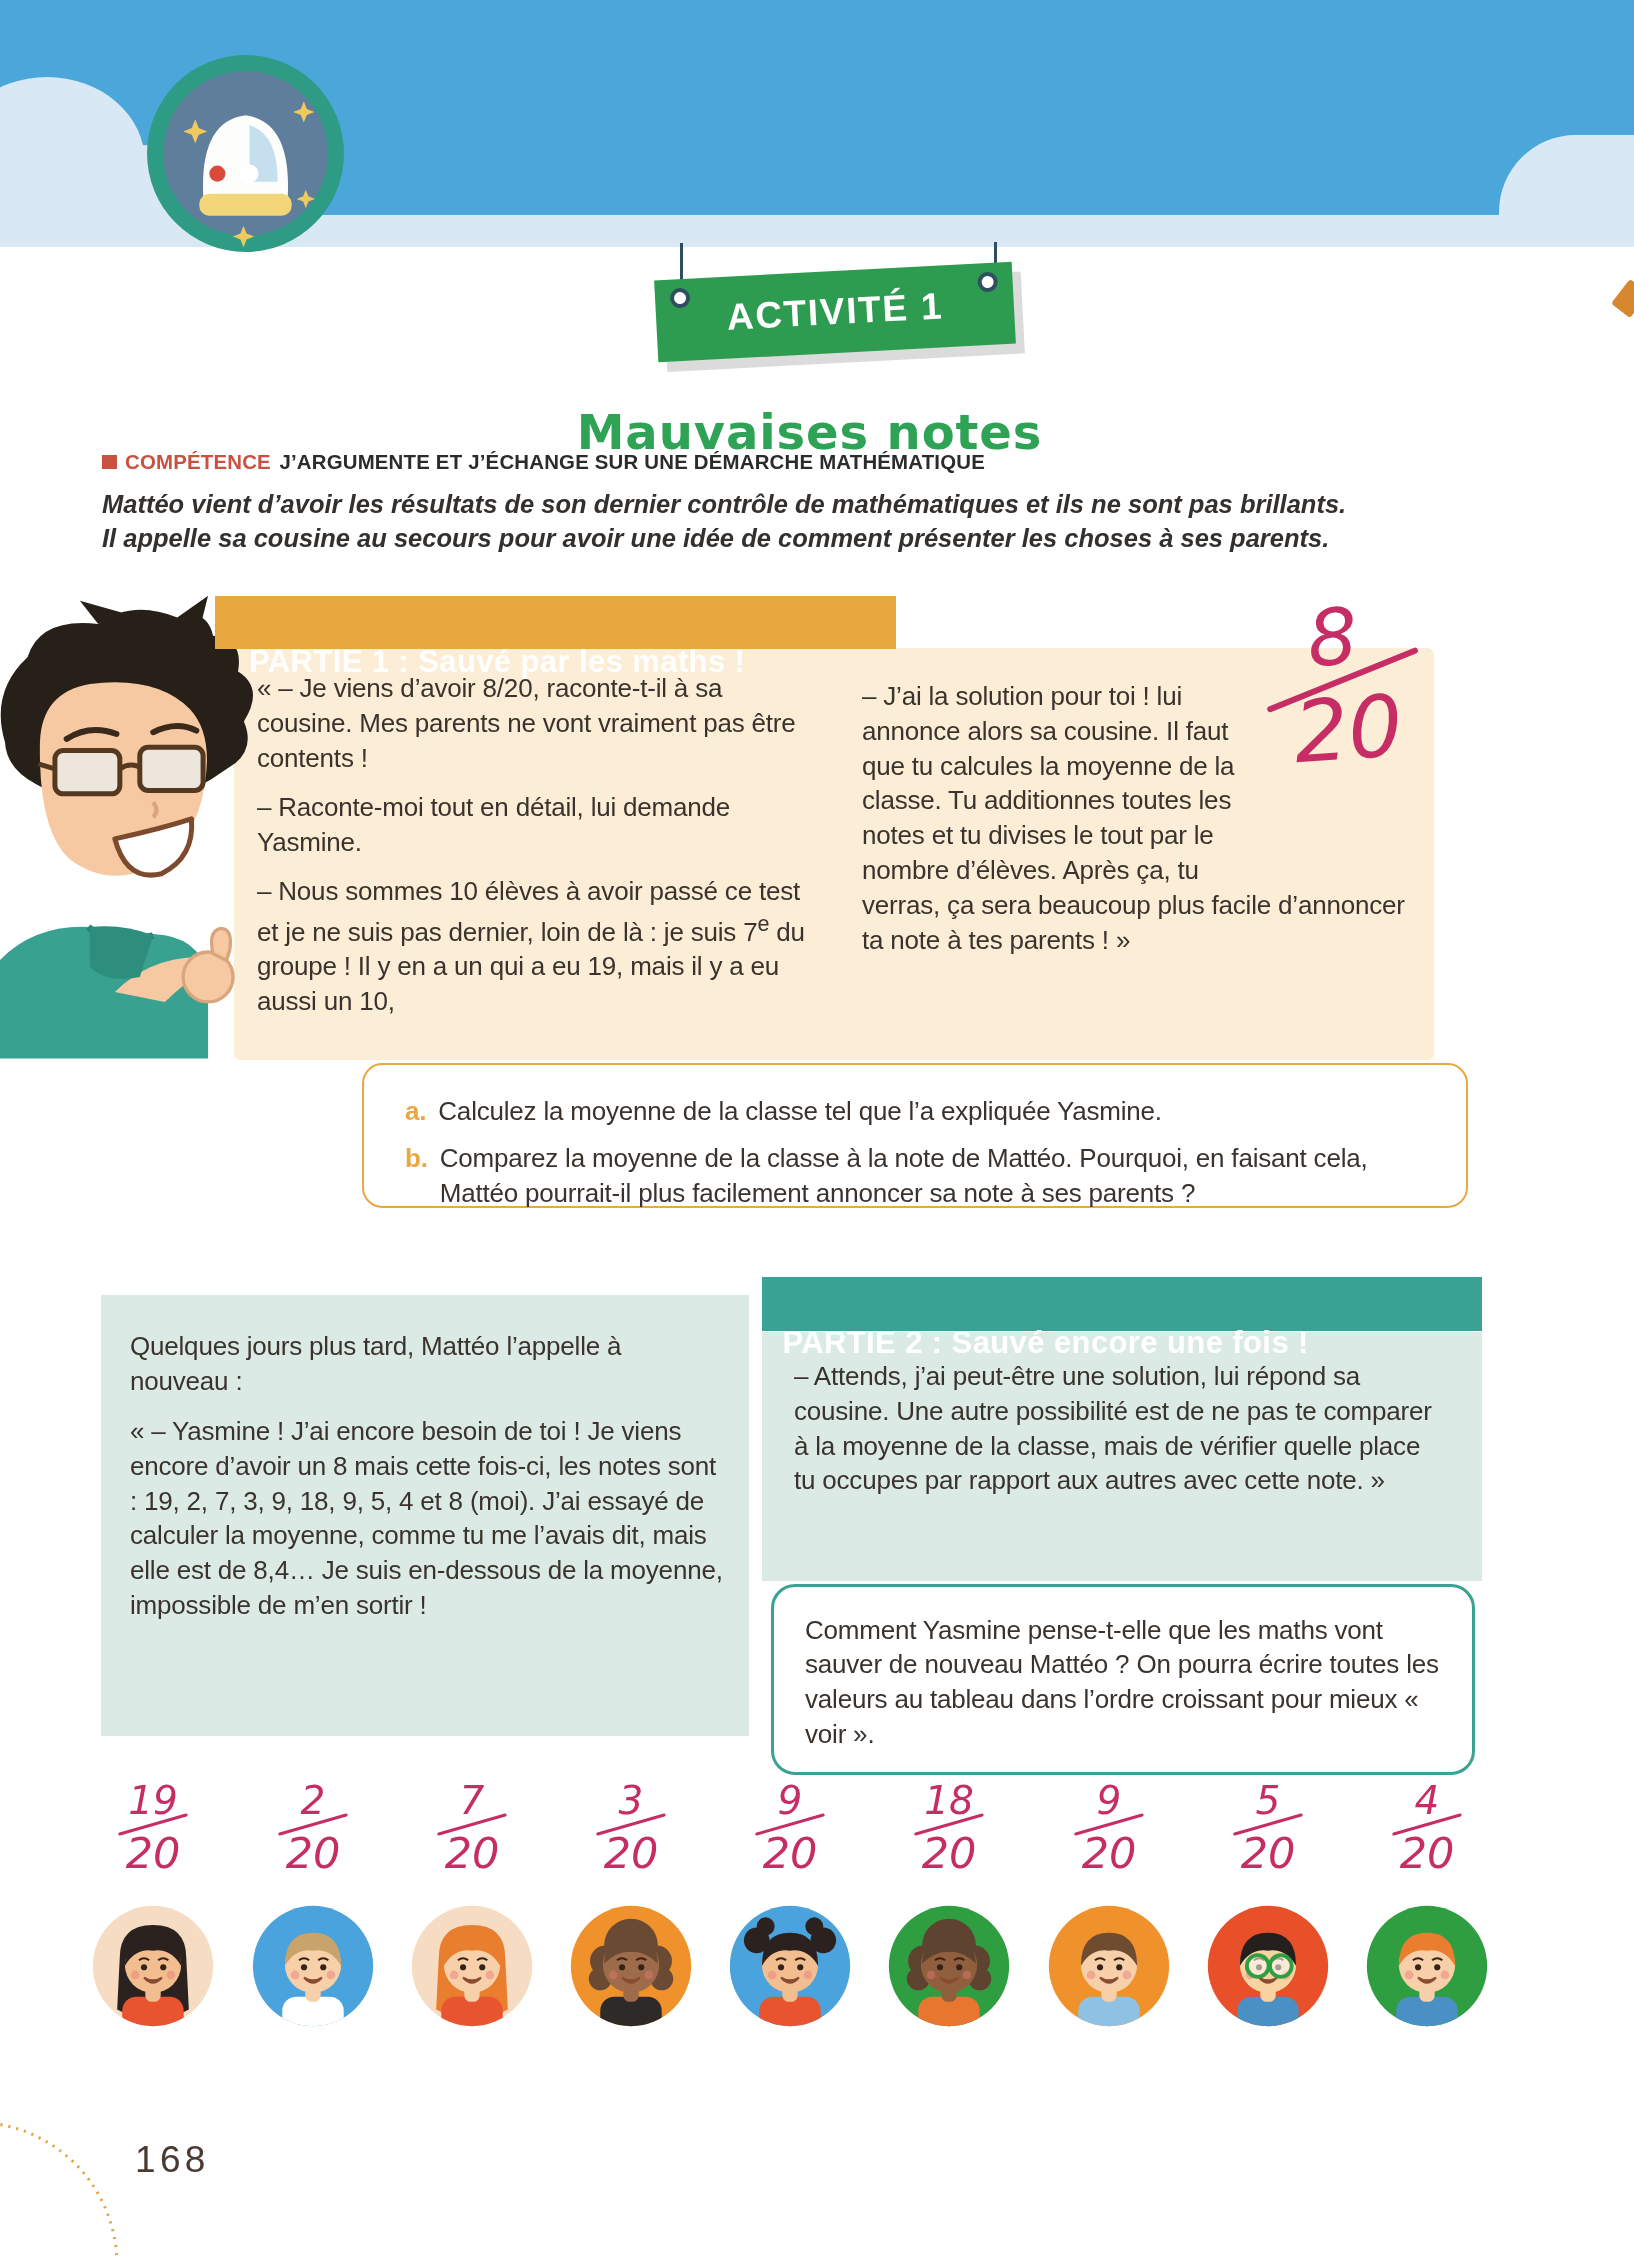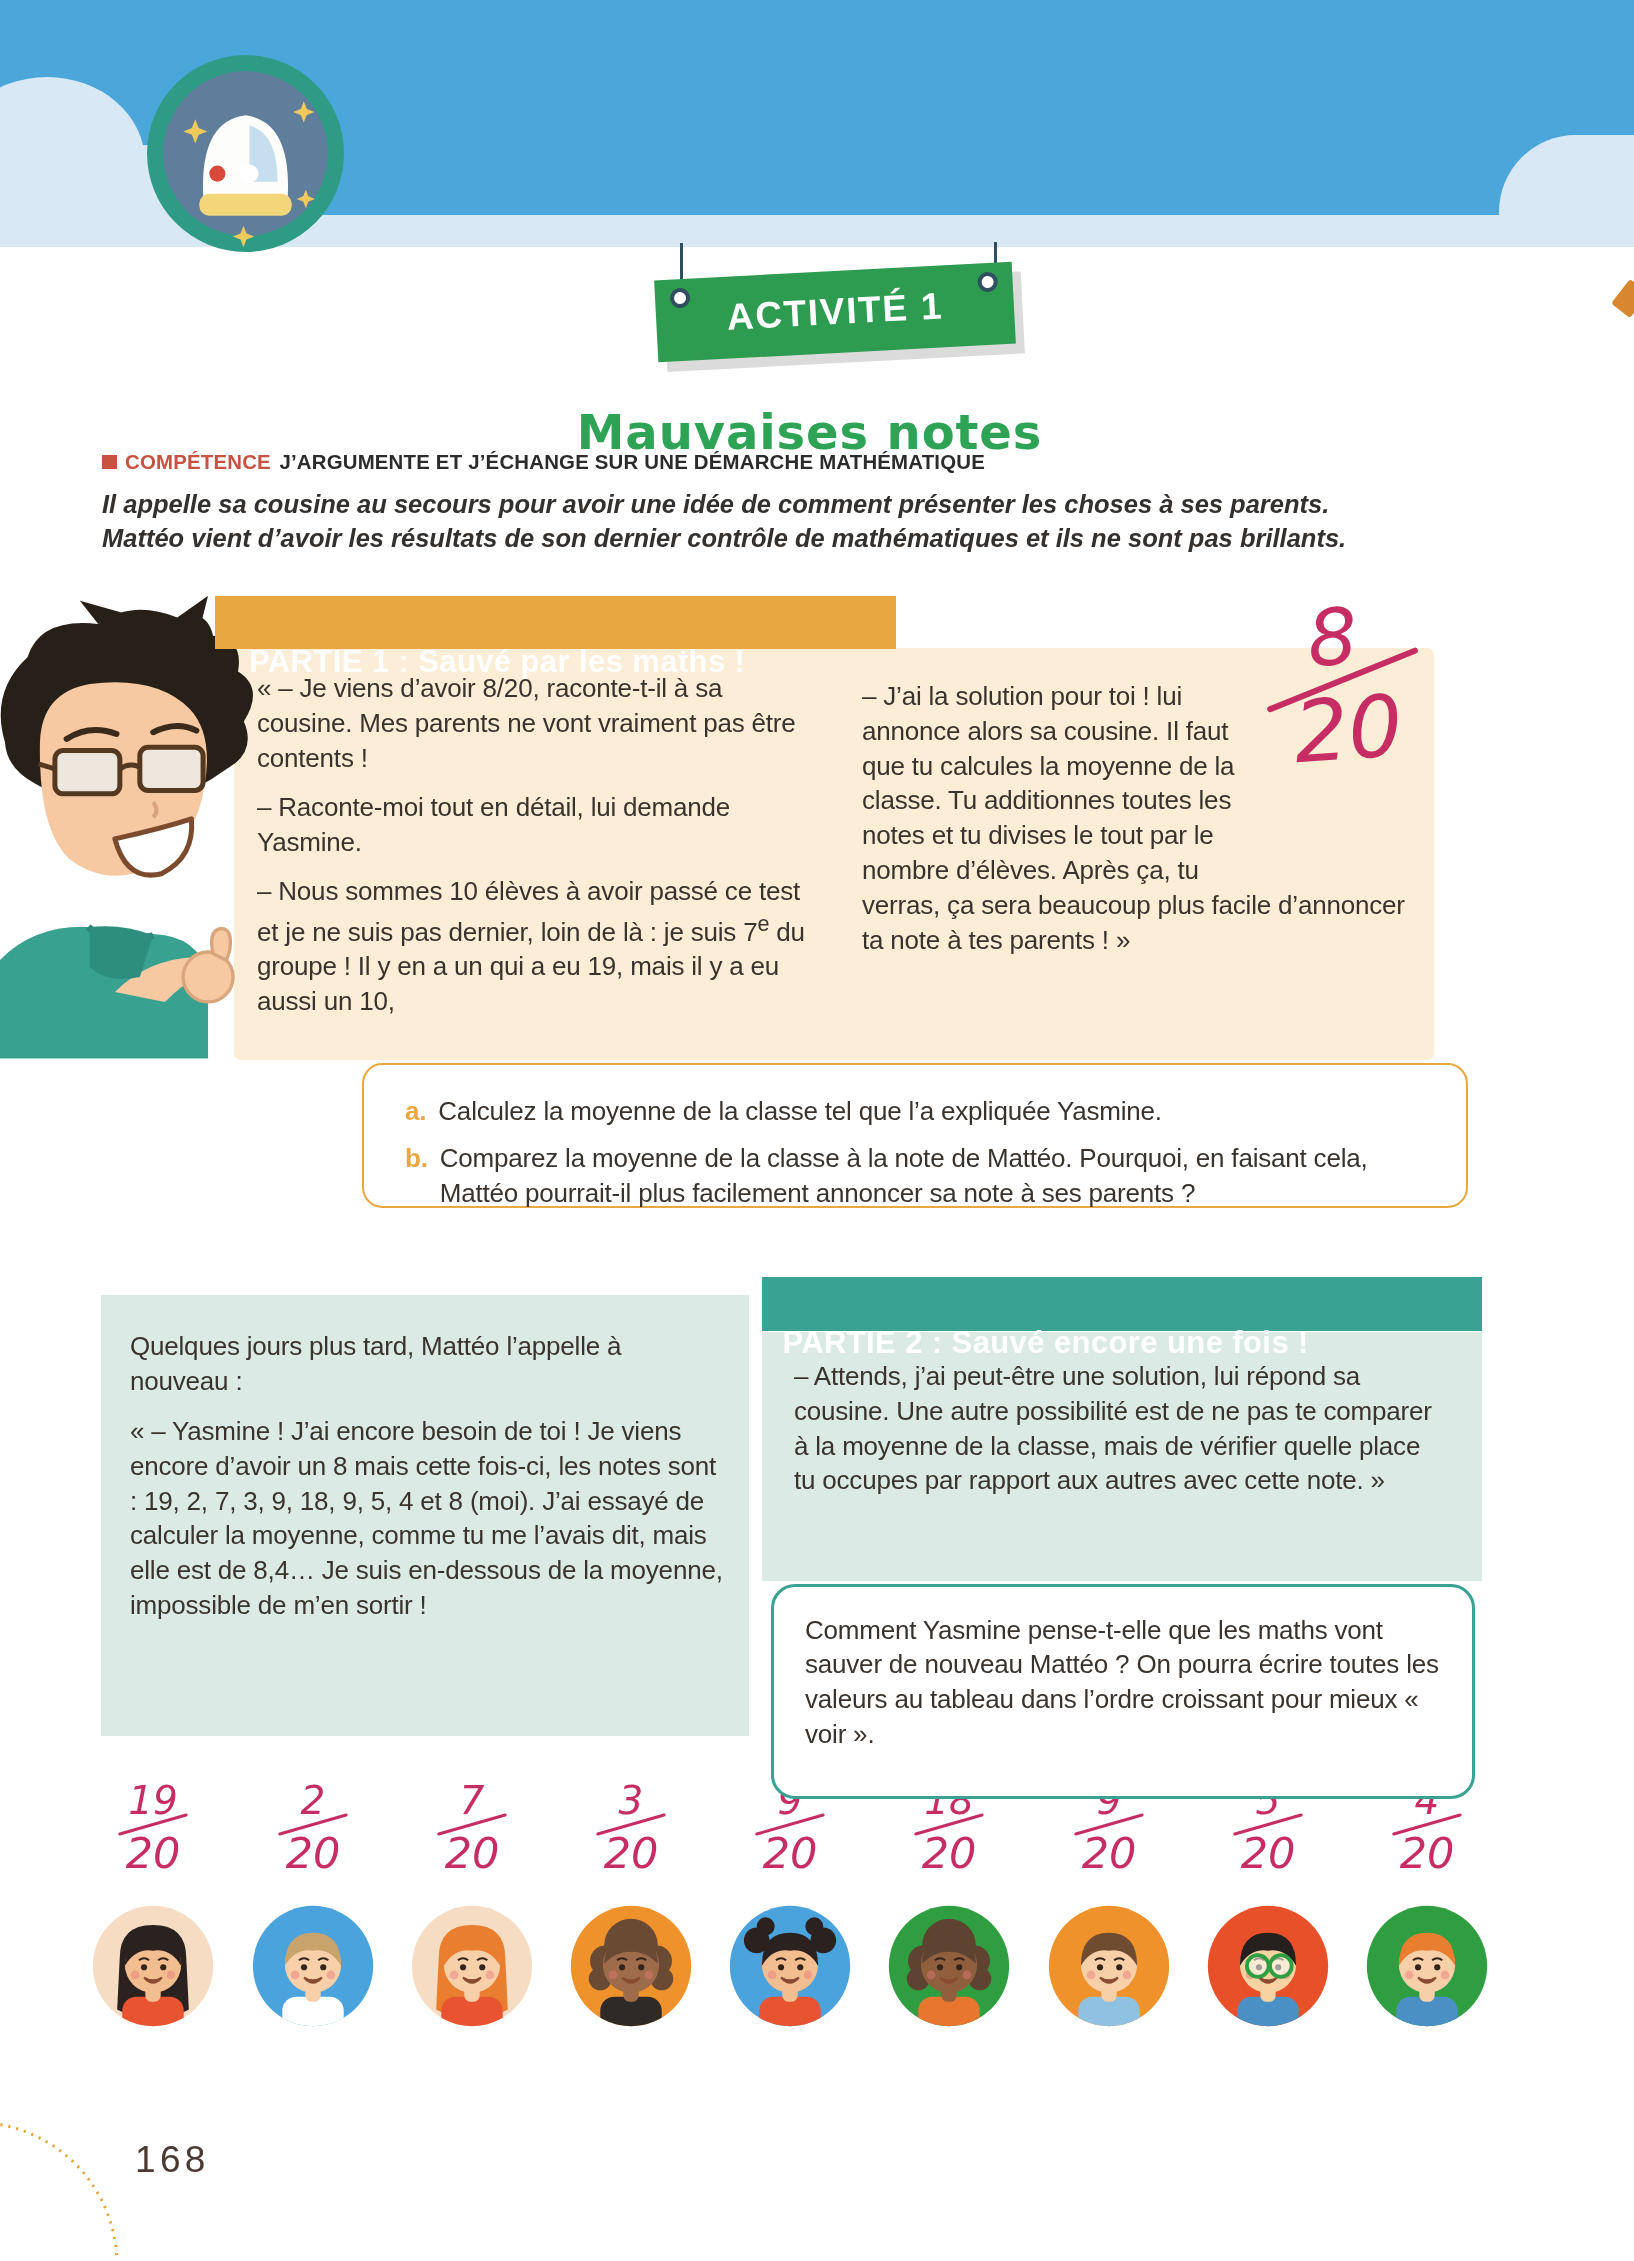--- a/index.html
+++ b/index.html
@@ -63,21 +63,21 @@
   .q-item{display:flex;gap:12px;}
   .q-label{color:var(--orange);font-weight:bold;font-size:26px;line-height:1.34;}
   .q-text{max-width:954px;}
 
   
   .mint-left{position:absolute;left:101px;top:1295px;width:648px;height:441px;background:var(--mint);box-sizing:border-box;padding:34px 24px 0 29px;}
   .mint-right{position:absolute;left:762px;top:1332px;width:720px;height:249px;background:var(--mint);box-sizing:border-box;padding:27px 34px 0 32px;}
   .p2-banner{position:absolute;left:762px;top:1277px;width:720px;height:54px;background:var(--teal);z-index:6;}
   .p2-banner .banner-label{line-height:54px;padding-left:20.4px;}
   .mint-left p,.mint-right p{margin:0 0 15.3px 0;}
-  .bubble{position:absolute;left:771px;top:1584px;width:704px;height:215px;box-sizing:border-box;background:#fff;
+  .bubble{position:absolute;left:771px;top:1584px;width:704px;height:191px;box-sizing:border-box;background:#fff;
         border:3.4px solid var(--teal);border-radius:24px;padding:25.5px 31px;z-index:6;}
 
   
   .grades-row{position:absolute;left:0;top:1781px;width:1635px;height:383px;}
   .grade-item{position:absolute;top:0;width:128px;text-align:center;}
   .fraction{position:relative;height:109px;color:var(--crimson);font-style:italic;font-family:"DejaVu Sans",sans-serif;}
   .frac-num{display:block;font-size:39px;line-height:1;}
   .frac-bar{display:block;width:72px;height:3.4px;background:var(--crimson);border-radius:1.7px;margin:3.4px auto 0;transform:rotate(-16deg);}
   .frac-den{display:block;font-size:43px;line-height:1;margin-top:5.1px;}
   .avatar{width:128px;height:128px;margin-top:12px;}
@@ -126,22 +126,22 @@
     <span class="sign-label">ACTIVITÉ 1</span>
   </div>
 
   <h2 class="lesson-title">Mauvaises notes</h2>
 
   <div class="competence">
     <span class="sq"></span><span class="lbl">COMPÉTENCE</span><span>J’ARGUMENTE ET J’ÉCHANGE SUR UNE DÉMARCHE MATHÉMATIQUE</span>
   </div>
 
   <div class="intro">
+    <div>Mattéo vient d’avoir les résultats de son dernier contrôle de mathématiques et ils ne sont pas brillants.</div>
     <div>Il appelle sa cousine au secours pour avoir une idée de comment présenter les choses à ses parents.</div>
-    <div>Mattéo vient d’avoir les résultats de son dernier contrôle de mathématiques et ils ne sont pas brillants.</div>
   </div>
 
   <div class="cream-box"></div>
   <div class="p1-banner">
     <span class="banner-label">PARTIE 1 : Sauvé par les maths !</span>
   </div>
   <svg class="p1-fold" width="19" height="19" viewBox="0 0 22 22">
     <polygon points="0,0 22,0 22,22" fill="var(--orange-dark)"></polygon>
   </svg>
 

